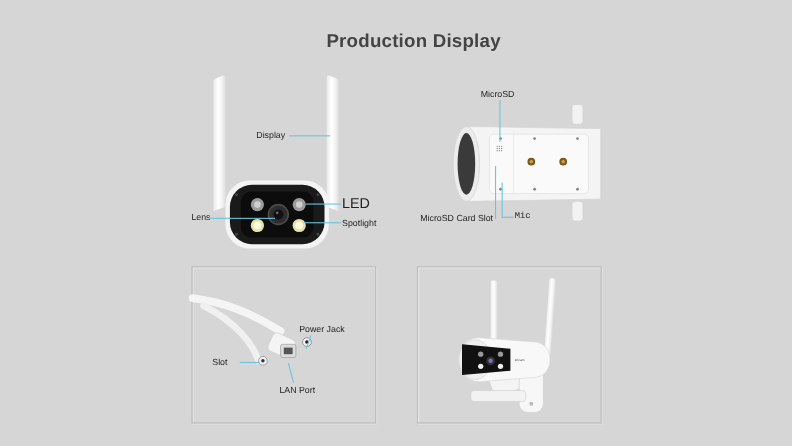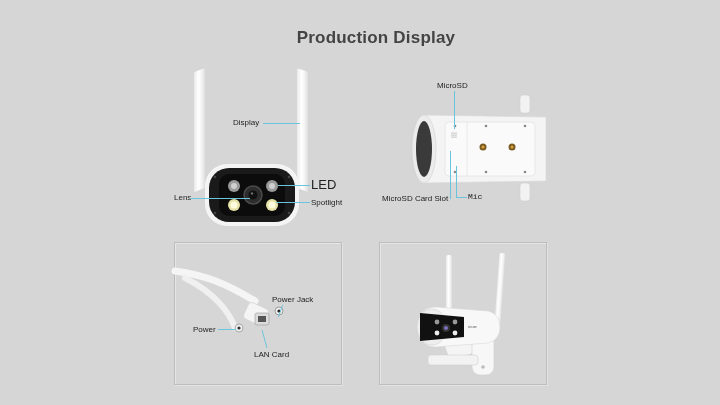--- a/index.html
+++ b/index.html
@@ -108,24 +108,24 @@
     <rect x="83" y="73" width="8" height="6" fill="#555"></rect>
     <circle cx="104" cy="68" r="4" fill="#f0f0f0" stroke="#888" stroke-width="0.8"></circle>
     <circle cx="104" cy="68" r="1.6" fill="#222"></circle>
     <circle cx="64" cy="85" r="4" fill="#f0f0f0" stroke="#999" stroke-width="0.8"></circle>
     <circle cx="64" cy="85" r="1.6" fill="#333"></circle>
   </svg>
 </div>
 <div class="lbl" style="left:272px;top:295px;">Power Jack</div>
 <div class="ln" style="left:280px;top:305px;width:1px;height:12px;transform:skewX(-20deg);"></div>
 
-<div class="lbl" style="left:193px;top:325px;">Power</div>
+<div class="lbl" style="left:193px;top:325px;">Slot</div>
 <div class="ln" style="left:218px;top:329px;width:18px;height:1px;"></div>
 
-<div class="lbl" style="left:254px;top:350px;">LAN Card</div>
+<div class="lbl" style="left:254px;top:350px;">LAN Port</div>
 <div class="ln" style="left:264px;top:330px;width:1px;height:18px;transform:skewX(15deg);"></div>
 
 <div class="frame" style="left:379px;top:242px;width:166px;height:141px;">
   <div class="ant" style="left:66px;top:12px;width:6px;height:62px;"></div>
   <div class="ant" style="left:117px;top:10px;width:6px;height:70px;transform:rotate(4deg);"></div>
   <svg style="left:0;top:0;" width="166" height="141">
 
     <path d="M62 96 L90 92 L94 110 L70 118 Z" fill="#f4f4f4" stroke="#d0d0d0" stroke-width="0.6"></path>
     <rect x="92" y="74" width="22" height="58" rx="8" fill="#f7f7f7" stroke="#d0d0d0" stroke-width="0.6"></rect>
     <circle cx="103" cy="82" r="1.8" fill="#bbb"></circle>

